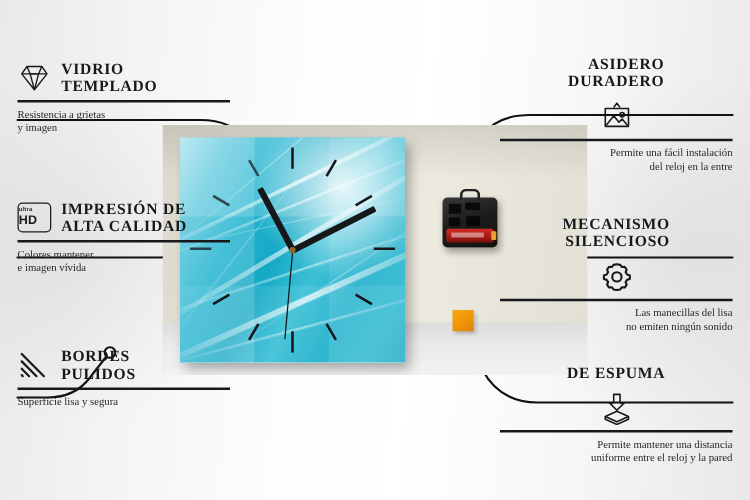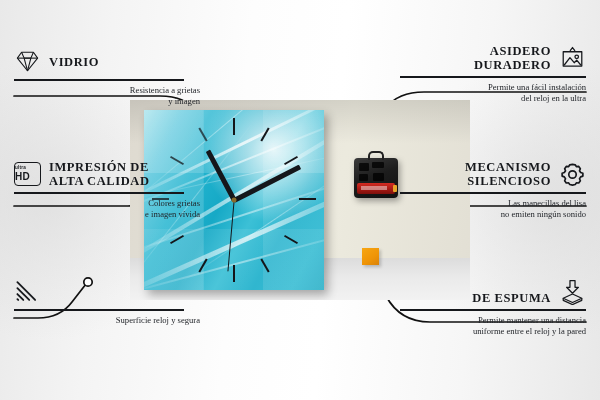--- a/index.html
+++ b/index.html
@@ -136,34 +136,34 @@
   .feat .desc {
     font-family:"Liberation Serif", serif;
     font-size:8.6px;
     line-height:11px;
     color:#23262b;
     margin-top:4px;
   }
 
   .feat.left .head { justify-content:flex-start; }
   .feat.left .ttl { text-align:left; }
-  .feat.left .desc { text-align:right; }
-
-  .feat.right .head { justify-content:flex-end; flex-direction:row; }
+  .feat.left .desc { text-align:left; }
+
+  .feat.right .head { justify-content:flex-end; flex-direction:column; }
   .feat.right .ttl { text-align:right; }
   .feat.right .desc { text-align:right; }
 
   .ico { width:27px; height:27px; flex:0 0 27px; display:block; }
 
   
   #f-vidrio    { left:14px;  top:48px;  width:186px; }
   #f-impresion { left:14px;  top:160px; width:186px; }
   #f-bordes    { left:14px;  top:278px; width:186px; }
   #f-asidero   { left:400px; top:44px;  width:186px; }
-  #f-mecanismo { left:400px; top:160px; width:186px; }
+  #f-mecanismo { left:400px; top:172px; width:186px; }
   #f-espaciador{ left:400px; top:277px; width:186px; }
 
   .hd-badge {
     width:27px; height:24px;
     border:1.6px solid #16181c;
     border-radius:4px;
     display:flex; flex-direction:column;
     align-items:flex-start; justify-content:center;
     line-height:1;
   }
@@ -268,20 +268,21 @@
           <path d="M4 12 L16 27 L28 12 L23 5 H9 Z"></path>
           <path d="M4 12 H28"></path>
           <path d="M9 5 L12 12 L16 27"></path>
           <path d="M23 5 L20 12 L16 27"></path>
           <path d="M12 12 H20"></path>
         </g>
       </svg>
       <div>
         <div class="ttl">
           <span>VIDRIO</span><br>
+          <span>TEMPLADO</span>
         </div>
       </div>
     </div>
     <div class="rule" style="width:170px;"></div>
     <div class="desc">
       <span>Resistencia a grietas</span><br>
       <span>y imagen</span>
     </div>
   </div>
 
@@ -293,39 +294,45 @@
       </div>
       <div>
         <div class="ttl">
           <span>IMPRESIÓN DE</span><br>
           <span>ALTA CALIDAD</span>
         </div>
       </div>
     </div>
     <div class="rule" style="width:170px;"></div>
     <div class="desc">
-      <span>Colores grietas</span><br>
+      <span>Colores mantener</span><br>
       <span>e imagen vívida</span>
     </div>
   </div>
 
   <div class="feat left" id="f-bordes">
     <div class="head">
       <svg class="ico" viewBox="0 0 32 32">
         <g stroke="#16181c" stroke-width="2.1" stroke-linecap="round">
           <line x1="4" y1="5" x2="25" y2="26"></line>
           <line x1="4" y1="12" x2="18" y2="26"></line>
           <line x1="4" y1="19" x2="11" y2="26"></line>
           <line x1="4" y1="25" x2="5" y2="26"></line>
         </g>
       </svg>
+      <div>
+        <div class="ttl">
+          <span>BORDES</span><br>
+          <span>PULIDOS</span>
+        </div>
+      </div>
     </div>
     <div class="rule" style="width:170px;"></div>
     <div class="desc">
-      <span>Superficie reloj y segura</span>
+      <span>Superficie lisa y segura</span>
     </div>
   </div>
 
   <div class="feat right" id="f-asidero">
     <div class="head">
       <div>
         <div class="ttl">
           <span>ASIDERO</span><br>
           <span>DURADERO</span>
         </div>
@@ -335,21 +342,21 @@
           <path d="M13 7 L16 3 L19 7"></path>
           <rect x="5" y="8" width="22" height="17"></rect>
           <circle cx="21" cy="14" r="2.1"></circle>
           <path d="M6 24 L13 15 L18 21 L21 18 L26 24"></path>
         </g>
       </svg>
     </div>
     <div class="rule" style="width:186px;margin-left:auto;"></div>
     <div class="desc">
       <span>Permite una fácil instalación</span><br>
-      <span>del reloj en la ultra</span>
+      <span>del reloj en la entre</span>
     </div>
   </div>
 
   <div class="feat right" id="f-mecanismo">
     <div class="head">
       <div>
         <div class="ttl">
           <span>MECANISMO</span><br>
           <span>SILENCIOSO</span>
         </div>

